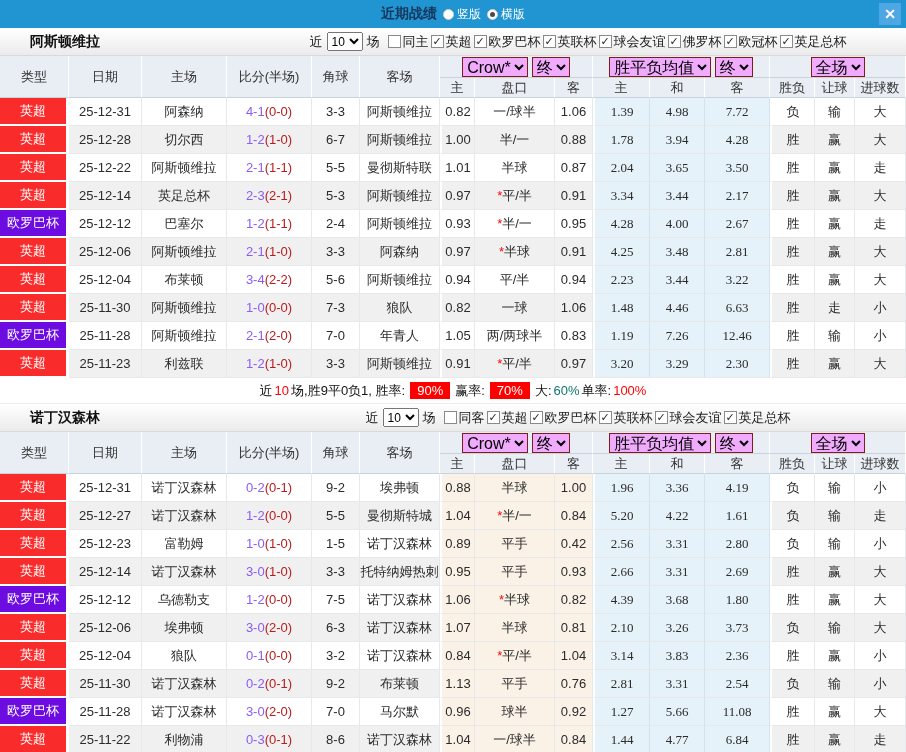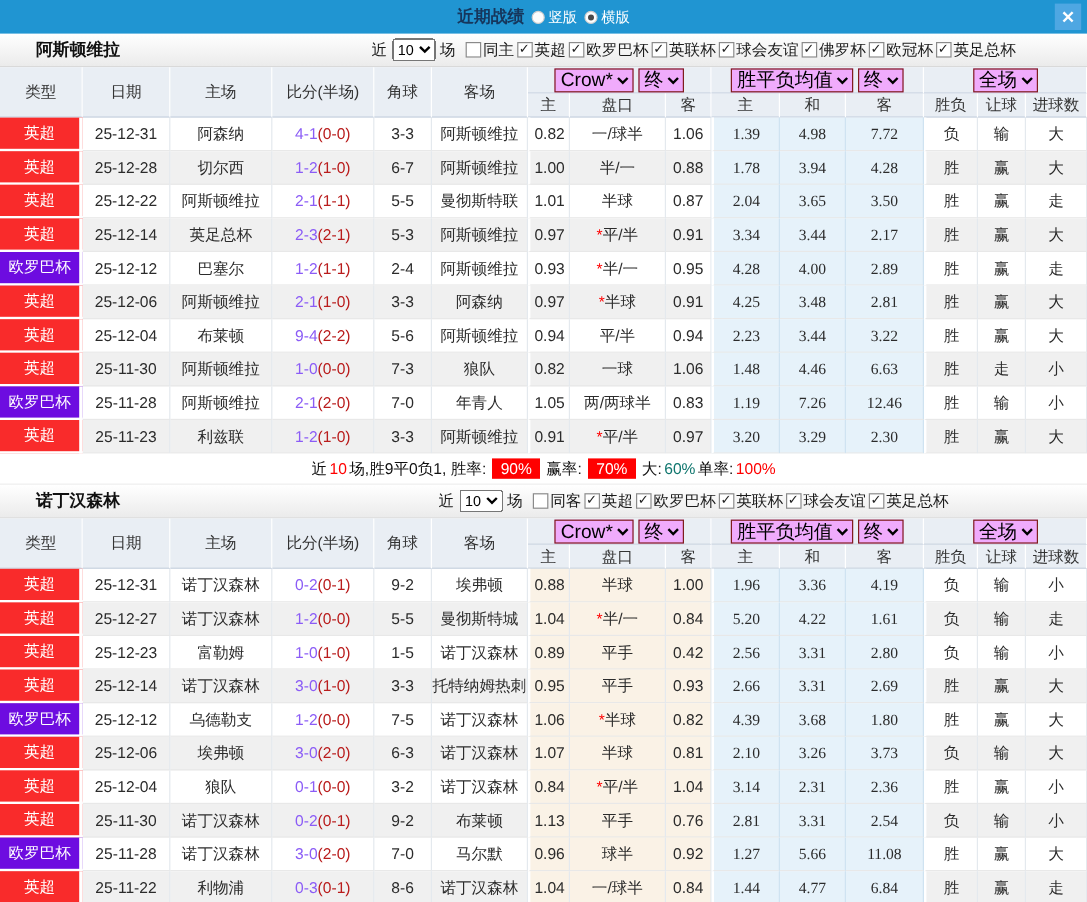--- a/index.html
+++ b/index.html
@@ -236,21 +236,21 @@
             <td>25-12-12</td>
             <td>巴塞尔</td>
             <td><span class="sc-main">1-2</span><span class="sc-half">(1-1)</span></td>
             <td>2-4</td>
             <td class="tg">阿斯顿维拉</td>
             <td class="odds gapL">0.93</td>
             <td class="odds"><span class="star">*</span><span>半/一</span></td>
             <td class="odds">0.95</td>
             <td class="avg gapL">4.28</td>
             <td class="avg">4.00</td>
-            <td class="avg">2.89</td>
+            <td class="avg">2.67</td>
             <td class="gapL cr">胜</td>
             <td class="cr">赢</td>
             <td class="cbl">走</td>
           </tr>
           <tr class="even">
             <td class="type lg-red">英超</td>
             <td>25-12-06</td>
             <td class="tg">阿斯顿维拉</td>
             <td><span class="sc-main">2-1</span><span class="sc-half">(1-0)</span></td>
             <td>3-3</td>
@@ -262,21 +262,21 @@
             <td class="avg">3.48</td>
             <td class="avg">2.81</td>
             <td class="gapL cr">胜</td>
             <td class="cr">赢</td>
             <td class="cr">大</td>
           </tr>
           <tr>
             <td class="type lg-red">英超</td>
             <td>25-12-04</td>
             <td>布莱顿</td>
-            <td><span class="sc-main">9-4</span><span class="sc-half">(2-2)</span></td>
+            <td><span class="sc-main">3-4</span><span class="sc-half">(2-2)</span></td>
             <td>5-6</td>
             <td class="tg">阿斯顿维拉</td>
             <td class="odds gapL">0.94</td>
             <td class="odds">平/半</td>
             <td class="odds">0.94</td>
             <td class="avg gapL">2.23</td>
             <td class="avg">3.44</td>
             <td class="avg">3.22</td>
             <td class="gapL cr">胜</td>
             <td class="cr">赢</td>
@@ -527,21 +527,21 @@
             <td class="type lg-red">英超</td>
             <td>25-12-04</td>
             <td>狼队</td>
             <td><span class="sc-main">0-1</span><span class="sc-half">(0-0)</span></td>
             <td>3-2</td>
             <td class="tg">诺丁汉森林</td>
             <td class="odds gapL">0.84</td>
             <td class="odds"><span class="star">*</span><span>平/半</span></td>
             <td class="odds">1.04</td>
             <td class="avg gapL">3.14</td>
-            <td class="avg">2.31</td>
+            <td class="avg">3.83</td>
             <td class="avg">2.36</td>
             <td class="gapL cr">胜</td>
             <td class="cr">赢</td>
             <td class="cg">小</td>
           </tr>
           <tr class="even">
             <td class="type lg-red">英超</td>
             <td>25-11-30</td>
             <td class="tg">诺丁汉森林</td>
             <td><span class="sc-main">0-2</span><span class="sc-half">(0-1)</span></td>

